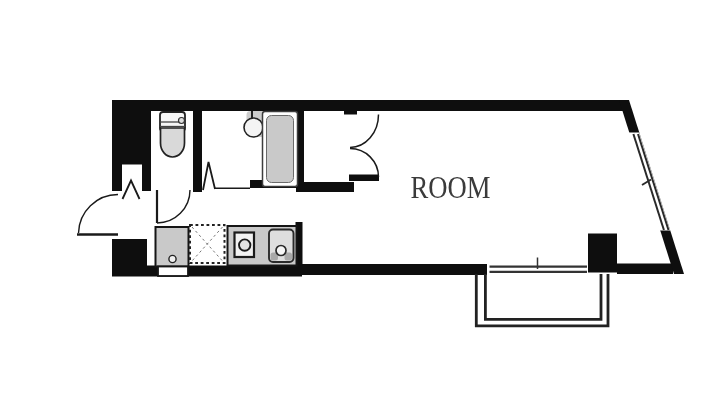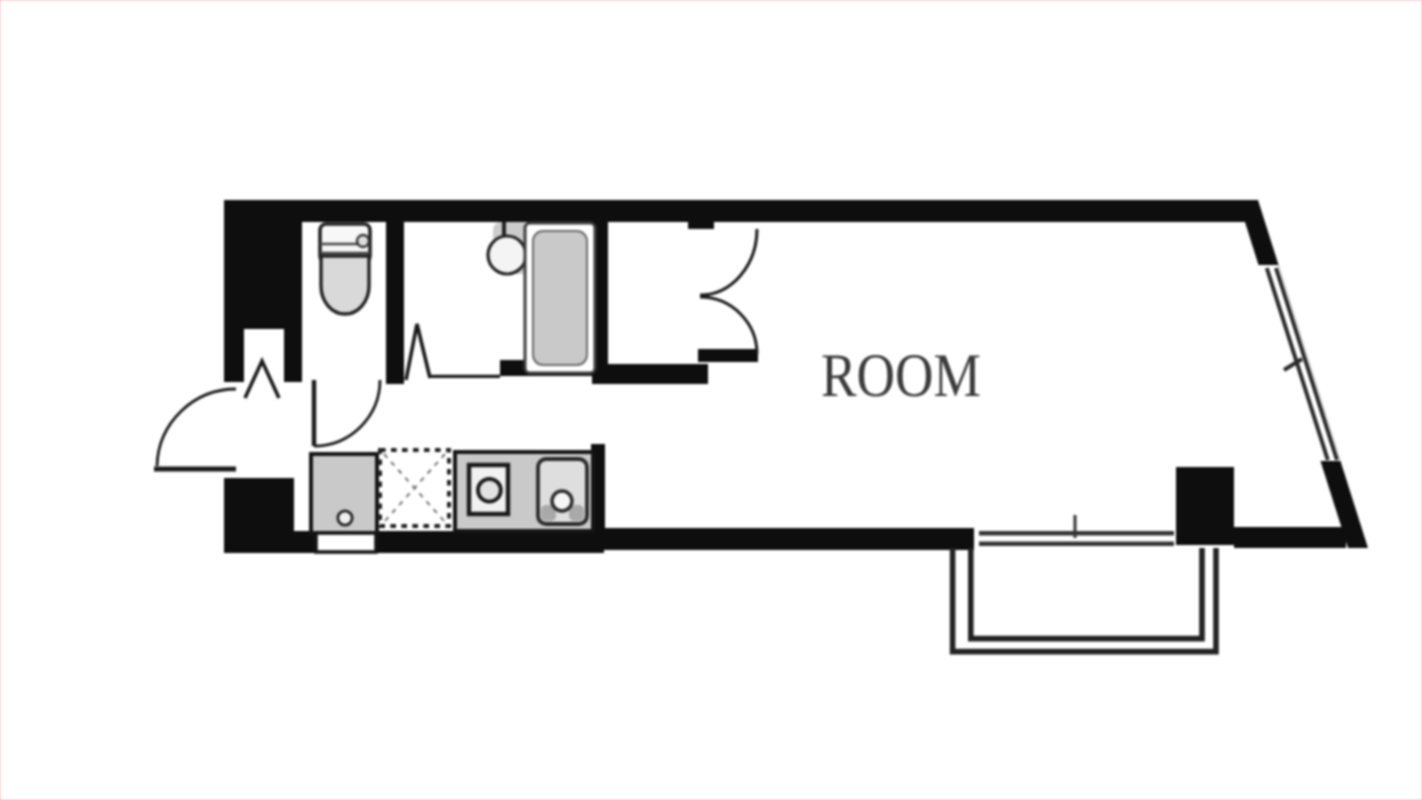--- a/index.html
+++ b/index.html
@@ -1,16 +1,16 @@
 <!DOCTYPE html>
 <html><head>
 <meta charset="utf-8">
 <style>
   html,body{margin:0;padding:0;background:#ffffff;}
-  #plan{width:711px;height:400px;position:relative;background:#fca5a5;overflow:hidden;}
+  #plan{width:711px;height:400px;position:relative;background:#737373;overflow:hidden;}
   svg{position:absolute;left:0;top:0;filter:blur(0.5px);}
   .lbl{font-family:"Liberation Serif", serif;}
 </style>
 </head>
 <body>
 
 <div id="plan">
 <svg width="711" height="400" viewBox="0 0 711 400" xmlns="http://www.w3.org/2000/svg">
 
   <rect x="0" y="0" width="711" height="400" fill="#ffffff"></rect>

